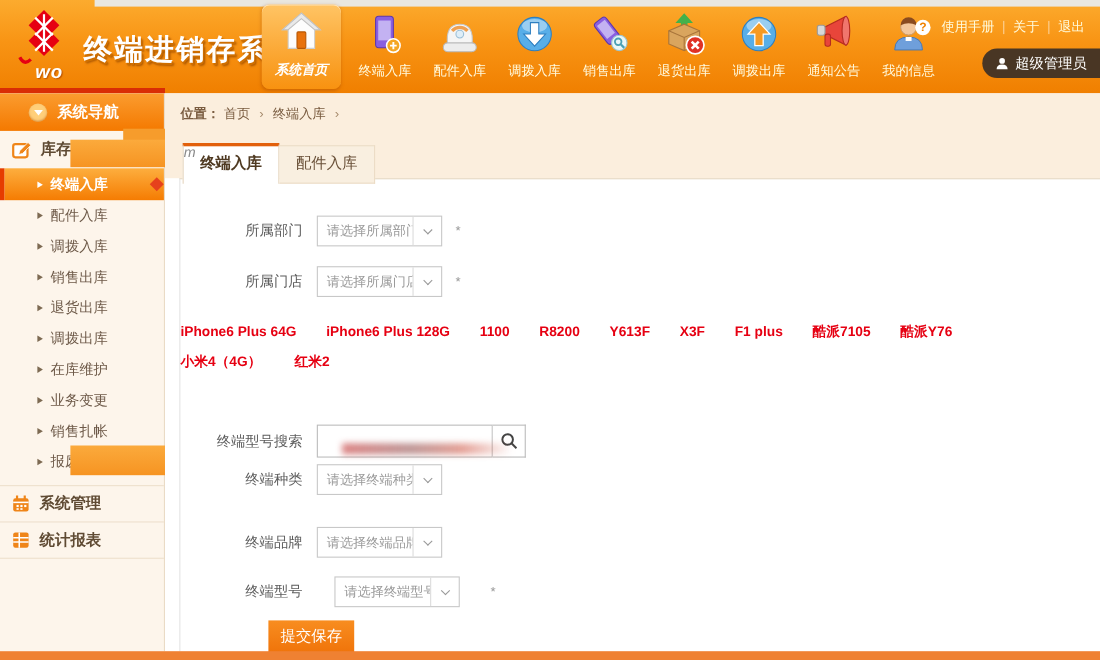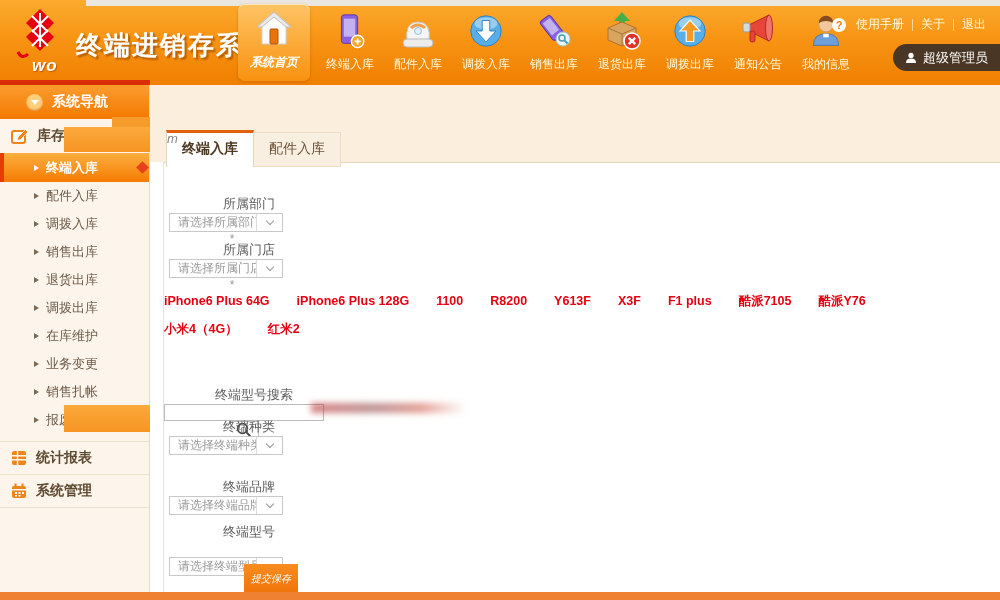--- a/index.html
+++ b/index.html
@@ -84,21 +84,21 @@
   .tabs { position:absolute; left:16px; top:45px; display:flex; z-index:2; }
   .tab { padding:7px 15px 8px 15px; font-size:14px; cursor:pointer; white-space:nowrap; }
   .tab.active { background:#fff; border:1px solid #e5d6bf; border-bottom:none;
     border-top:3px solid #e2600c; font-weight:bold; color:#4f3a22; }
   .tab.inactive { background:#f9efe0; border:1px solid #ecdcc6; border-left:none; color:#6a5139; margin-top:2px; }
   .stray-m { position:absolute; left:17px; top:46px; font-size:13px; font-style:italic;
     color:#8a8a8a; z-index:3; }
   .panel { position:absolute; left:13px; top:77px; right:0; bottom:0; background:#fff;
     border-left:1px solid #e4e4e4; border-top:1px solid #e5d6bf; }
 
-  .f-row { position:absolute; display:flex; align-items:center; height:30px;flex-direction:column; }
+  .f-row { position:absolute; display:flex; align-items:center; height:30px; }
   .f-label { width:124px; padding-right:13px; text-align:right; font-size:13px; color:#5c5c5c; white-space:nowrap; }
   .select { width:114px; height:28px; border:1px solid #c8c8c8; background:#fff;
     display:flex; align-items:center; cursor:pointer; }
   .sel-text { flex:1; padding-left:8px; font-size:12px; color:#999; white-space:nowrap; overflow:hidden; }
   .sel-arrow { width:26px; height:100%; border-left:1px solid #dcdcdc; display:flex;
     align-items:center; justify-content:center; }
   .chev { display:inline-block; width:6px; height:6px; border-right:1.5px solid #999;
     border-bottom:1.5px solid #999; transform:rotate(45deg); margin-top:-3px; }
   .req { margin-left:12px; font-size:12px; color:#9a9a9a; }
 
@@ -110,23 +110,23 @@
     white-space:nowrap; cursor:pointer; }
 
   .search-input { width:160px; height:30px; border:1px solid #bcbcbc; padding:0 8px;
     font-size:13px; color:#333; outline:none; }
   .search-btn { width:30px; height:30px; border:1px solid #bcbcbc; border-left:none;
     background:#fff; display:flex; align-items:center; justify-content:center; cursor:pointer; }
   .red-smudge { position:absolute; left:147px; top:240px; width:155px; height:10px;
     background:linear-gradient(90deg, rgba(190,30,30,.55), rgba(110,20,20,.45) 40%,
       rgba(200,60,40,.5) 70%, rgba(200,30,30,0)); filter:blur(3px); z-index:3; pointer-events:none; }
 
-  .submit-btn { position:absolute; left:80px; top:401px; width:54px; height:29px;
+  .submit-btn { position:absolute; left:80px; top:401px; width:78px; height:29px;
     background:linear-gradient(180deg,#f88d20,#f0740a); border:none; color:#fff;
-    font-size:10px; cursor:pointer; font-family:inherit;font-style:italic; }
+    font-size:14px; cursor:pointer; font-family:inherit; }
 
   .footer { position:absolute; left:0; top:592px; width:1000px; height:8px; background:#ef8132; }
 </style>
 </head>
 <body>
 
 <div class="header">
   <div class="top-glare"></div>
 
   <div class="logo-wrap">
@@ -321,53 +321,60 @@
     <span class="tri"></span>
     <span>销售扎帐</span>
   </div>
   <div class="sub-item">
     <span class="tri"></span>
     <span>报废管</span>
   </div>
   <div class="art-rect2"></div>
 
   <div style="height:7px"></div>
-  <div class="section-row">
-    <svg width="18" height="18" viewBox="0 0 18 18">
-      <rect x="2" y="2" width="14" height="14" rx="2" fill="#ef8519"></rect>
-      <g stroke="#fff" stroke-width="1.4">
-        <line x1="2" y1="6.8" x2="16" y2="6.8"></line>
-        <line x1="2" y1="10.8" x2="16" y2="10.8"></line>
-        <line x1="7.5" y1="2" x2="7.5" y2="16"></line>
-      </g>
-    </svg>
-    <span>统计报表</span>
-  </div>
   <div class="section-row">
     <svg width="18" height="18" viewBox="0 0 18 18">
       <rect x="2" y="4" width="14" height="12" rx="2" fill="#ef8519"></rect>
       <line x1="5.5" y1="1.5" x2="5.5" y2="5.5" stroke="#ef8519" stroke-width="2"></line>
       <line x1="12.5" y1="1.5" x2="12.5" y2="5.5" stroke="#ef8519" stroke-width="2"></line>
       <rect x="2" y="7" width="14" height="1.4" fill="#fff"></rect>
       <g fill="#fff">
         <rect x="5" y="10" width="2" height="2"></rect>
           <rect x="8.5" y="10" width="2" height="2"></rect>
         <rect x="12" y="10" width="2" height="2"></rect>
           <rect x="5" y="13" width="2" height="1.5"></rect>
         <rect x="8.5" y="13" width="2" height="1.5"></rect>
       </g>
     </svg>
     <span>系统管理</span>
   </div>
+  <div class="section-row">
+    <svg width="18" height="18" viewBox="0 0 18 18">
+      <rect x="2" y="2" width="14" height="14" rx="2" fill="#ef8519"></rect>
+      <g stroke="#fff" stroke-width="1.4">
+        <line x1="2" y1="6.8" x2="16" y2="6.8"></line>
+        <line x1="2" y1="10.8" x2="16" y2="10.8"></line>
+        <line x1="7.5" y1="2" x2="7.5" y2="16"></line>
+      </g>
+    </svg>
+    <span>统计报表</span>
+  </div>
   <div class="side-bottom-line"></div>
 </div>
 
 <div class="main">
   <div class="beige-band"></div>
 
+  <div class="breadcrumb">
+    <b>位置：</b>
+    <span class="bc-link">首页</span>
+    <span class="bc-sep">›</span>
+    <span class="bc-link">终端入库</span>
+    <span class="bc-sep">›</span>
+  </div>
 
   <span class="stray-m">m</span>
   <div class="tabs">
     <div class="tab active">终端入库</div>
     <div class="tab inactive">配件入库</div>
   </div>
 
   <div class="panel">
 
     <div class="f-row" style="top:32px;">

